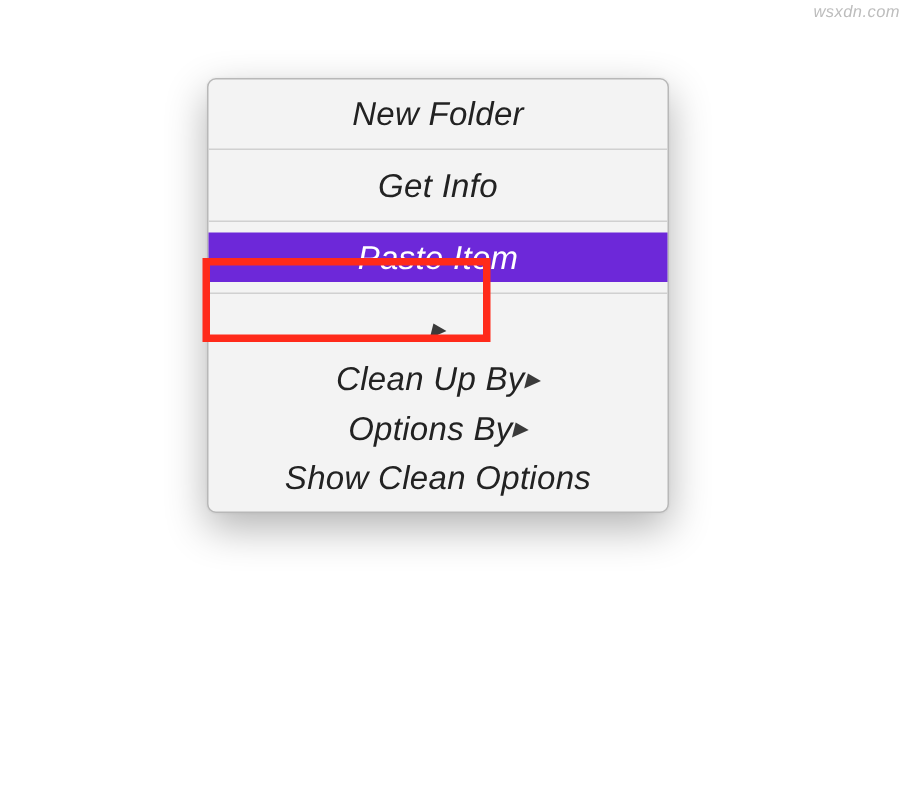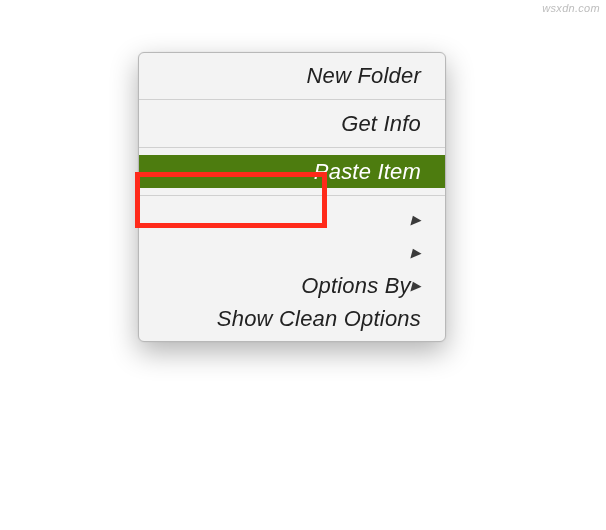--- a/index.html
+++ b/index.html
@@ -33,24 +33,24 @@
       position: relative;
       height: 33px;
       line-height: 33px;
       padding: 0 24px;
       font-size: 22px;
       color: #222;
       letter-spacing: 0.2px;
       white-space: nowrap;
       display: flex;
       align-items: center;
-      justify-content: flex-end;
+      justify-content: center;
     }
     .menu-item.highlight {
-      background: #4d7c0f;
+      background: #6d28d9;
       color: #ffffff;
     }
     .separator {
       height: 1px;
       background: #d0d0d0;
       margin: 7px 0;
     }
     .arrow {
       font-size: 13px;
       color: #3a3a3a;
@@ -89,20 +89,21 @@
   </div>
 
   <div class="separator"></div>
 
   <div class="menu-item">
     <span class="arrow">▶</span>
   </div>
 
 
   <div class="menu-item">
+    <span>Clean Up By</span>
     <span class="arrow">▶</span>
   </div>
 
   <div class="menu-item">
     <span>Options By</span>
     <span class="arrow">▶</span>
   </div>
 
   <div class="menu-item">
     <span>Show Clean Options</span>

